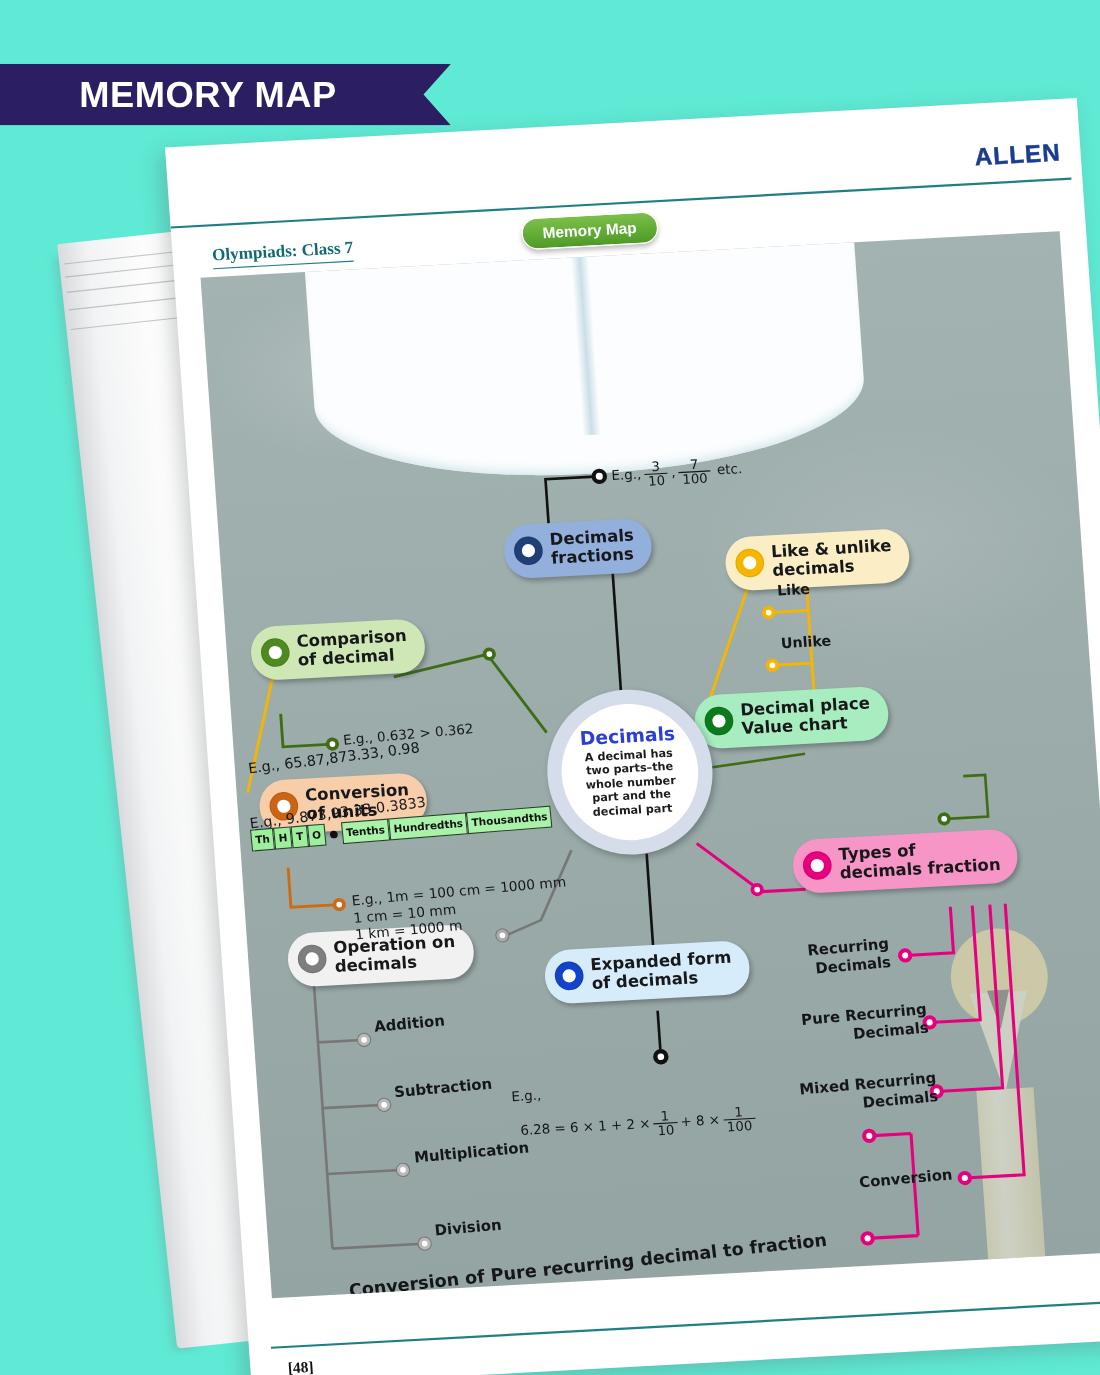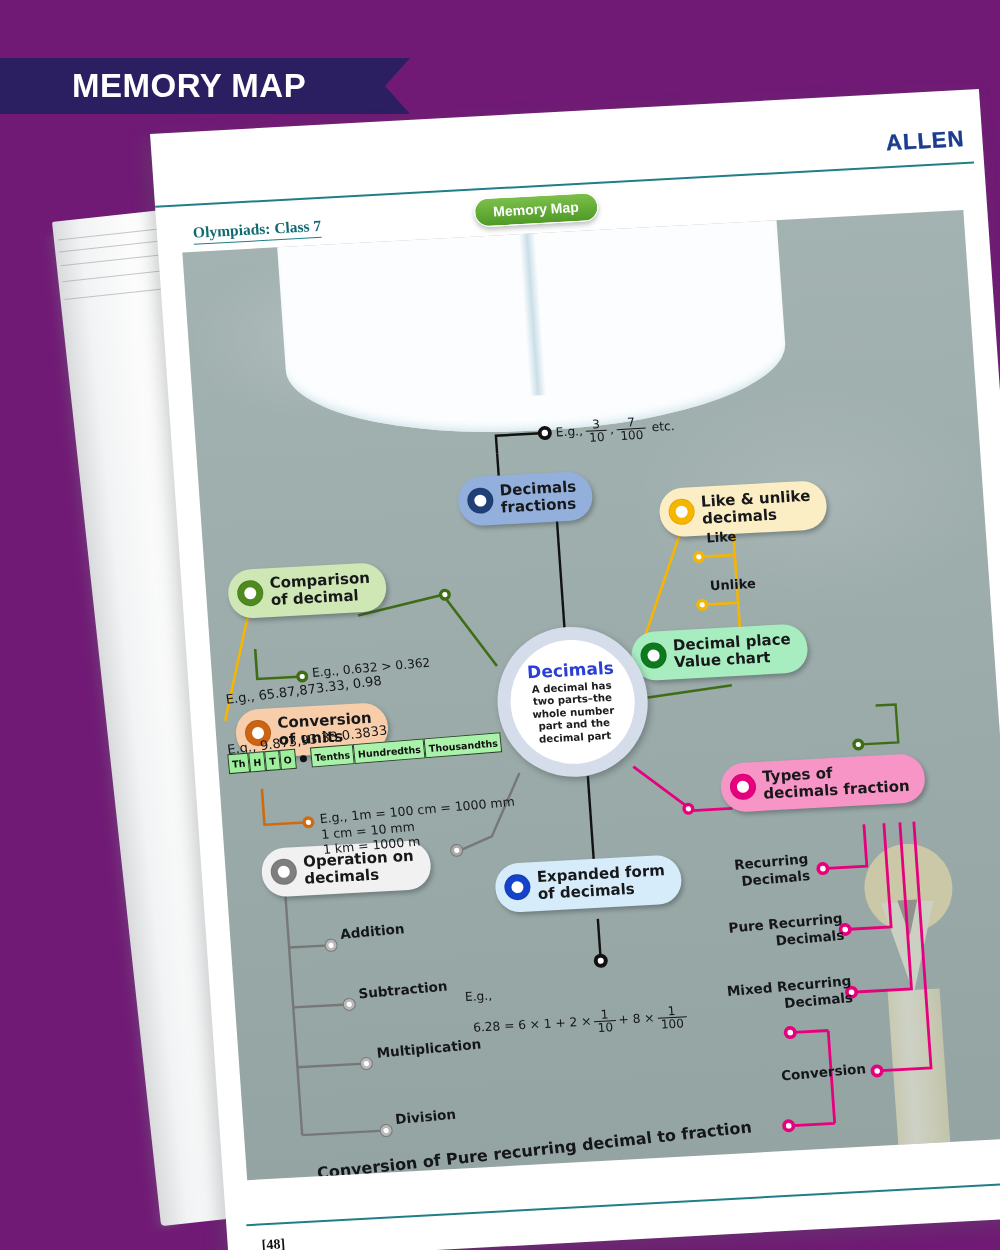--- a/index.html
+++ b/index.html
@@ -3,21 +3,21 @@
 <meta charset="utf-8">
 <style>
   * { box-sizing: border-box; }
   html, body {
     margin: 0; padding: 0;
     width: 1000px; height: 1250px;
     background: #ffffff;
     font-family: "Liberation Sans", sans-serif;
     overflow: hidden;
   }
-  #root { position: relative; width: 1000px; height: 1250px; background: #701a75; overflow: hidden; }
+  #root { position: relative; width: 1000px; height: 1250px; background: #5eead4; overflow: hidden; }
 
   
   .ribbon-wrap { position: absolute; left: 0; top: 58px; height: 56px; width: 410px; }
   .ribbon {
     position: absolute; left: 0; top: 0; height: 56px; width: 410px;
     background: #2b1f62;
     clip-path: polygon(0 0, 410px 0, 385px 28px, 410px 56px, 0 56px);
     display: flex; align-items: center;
   }
   .ribbon-text {

